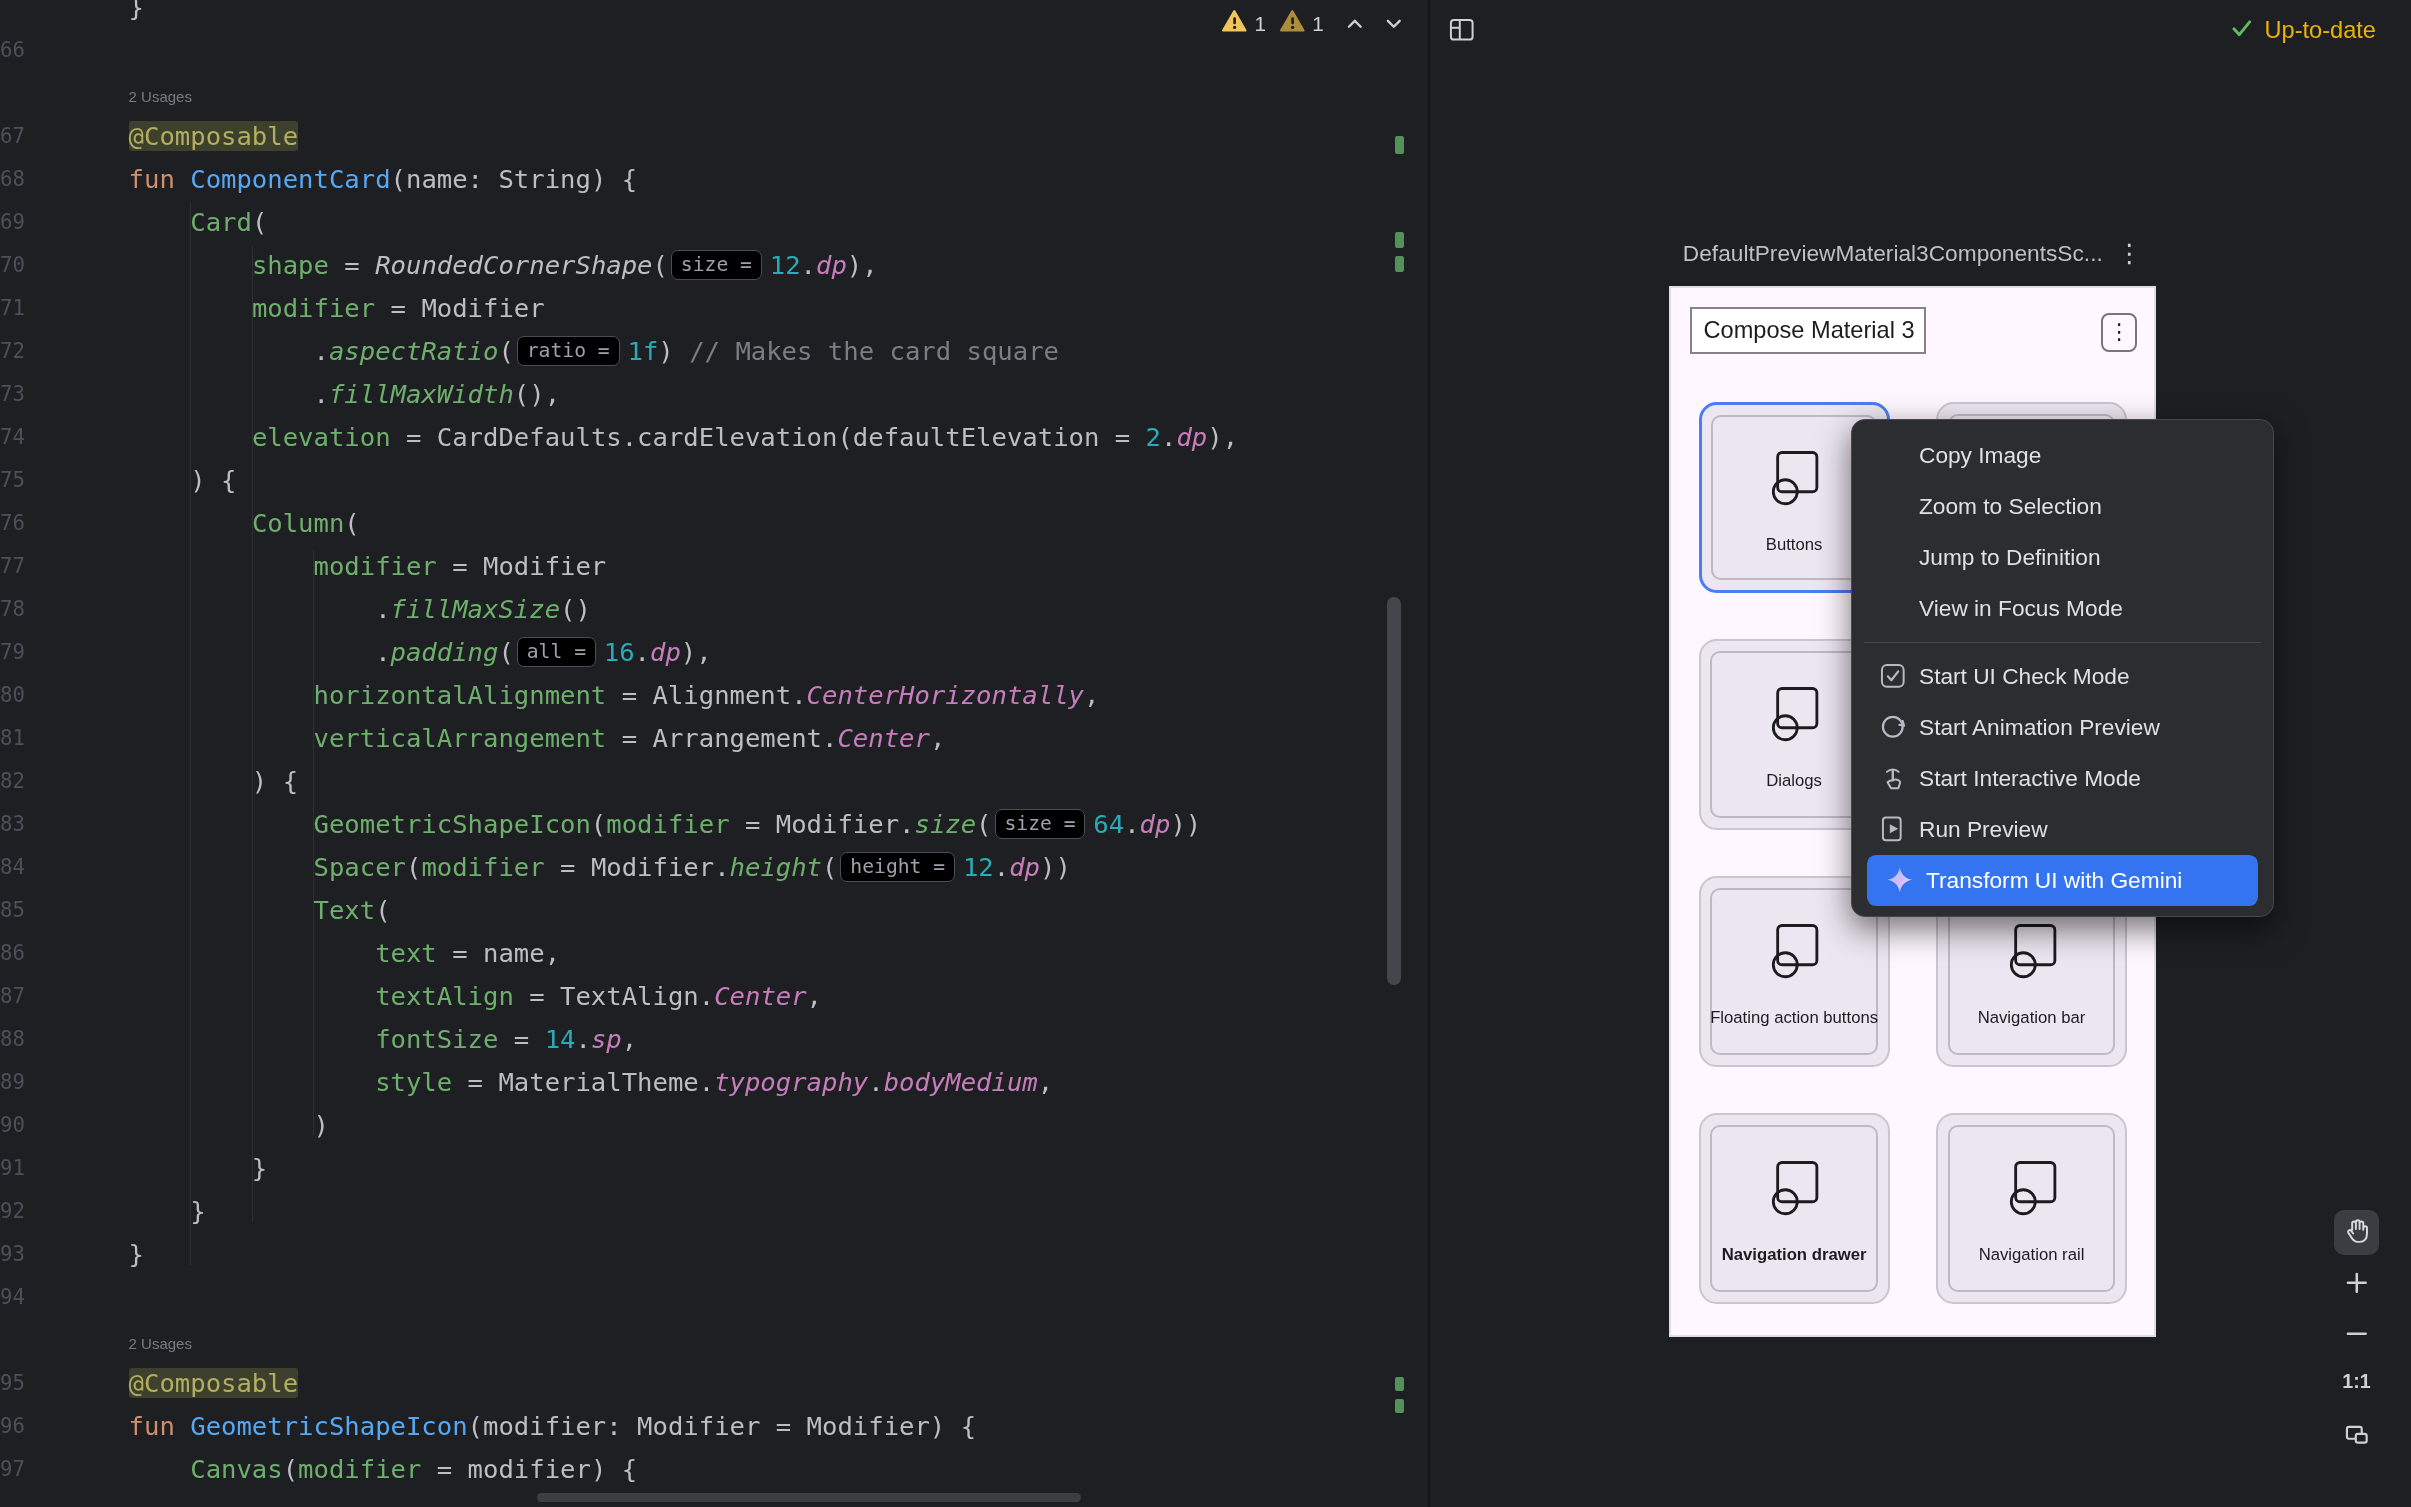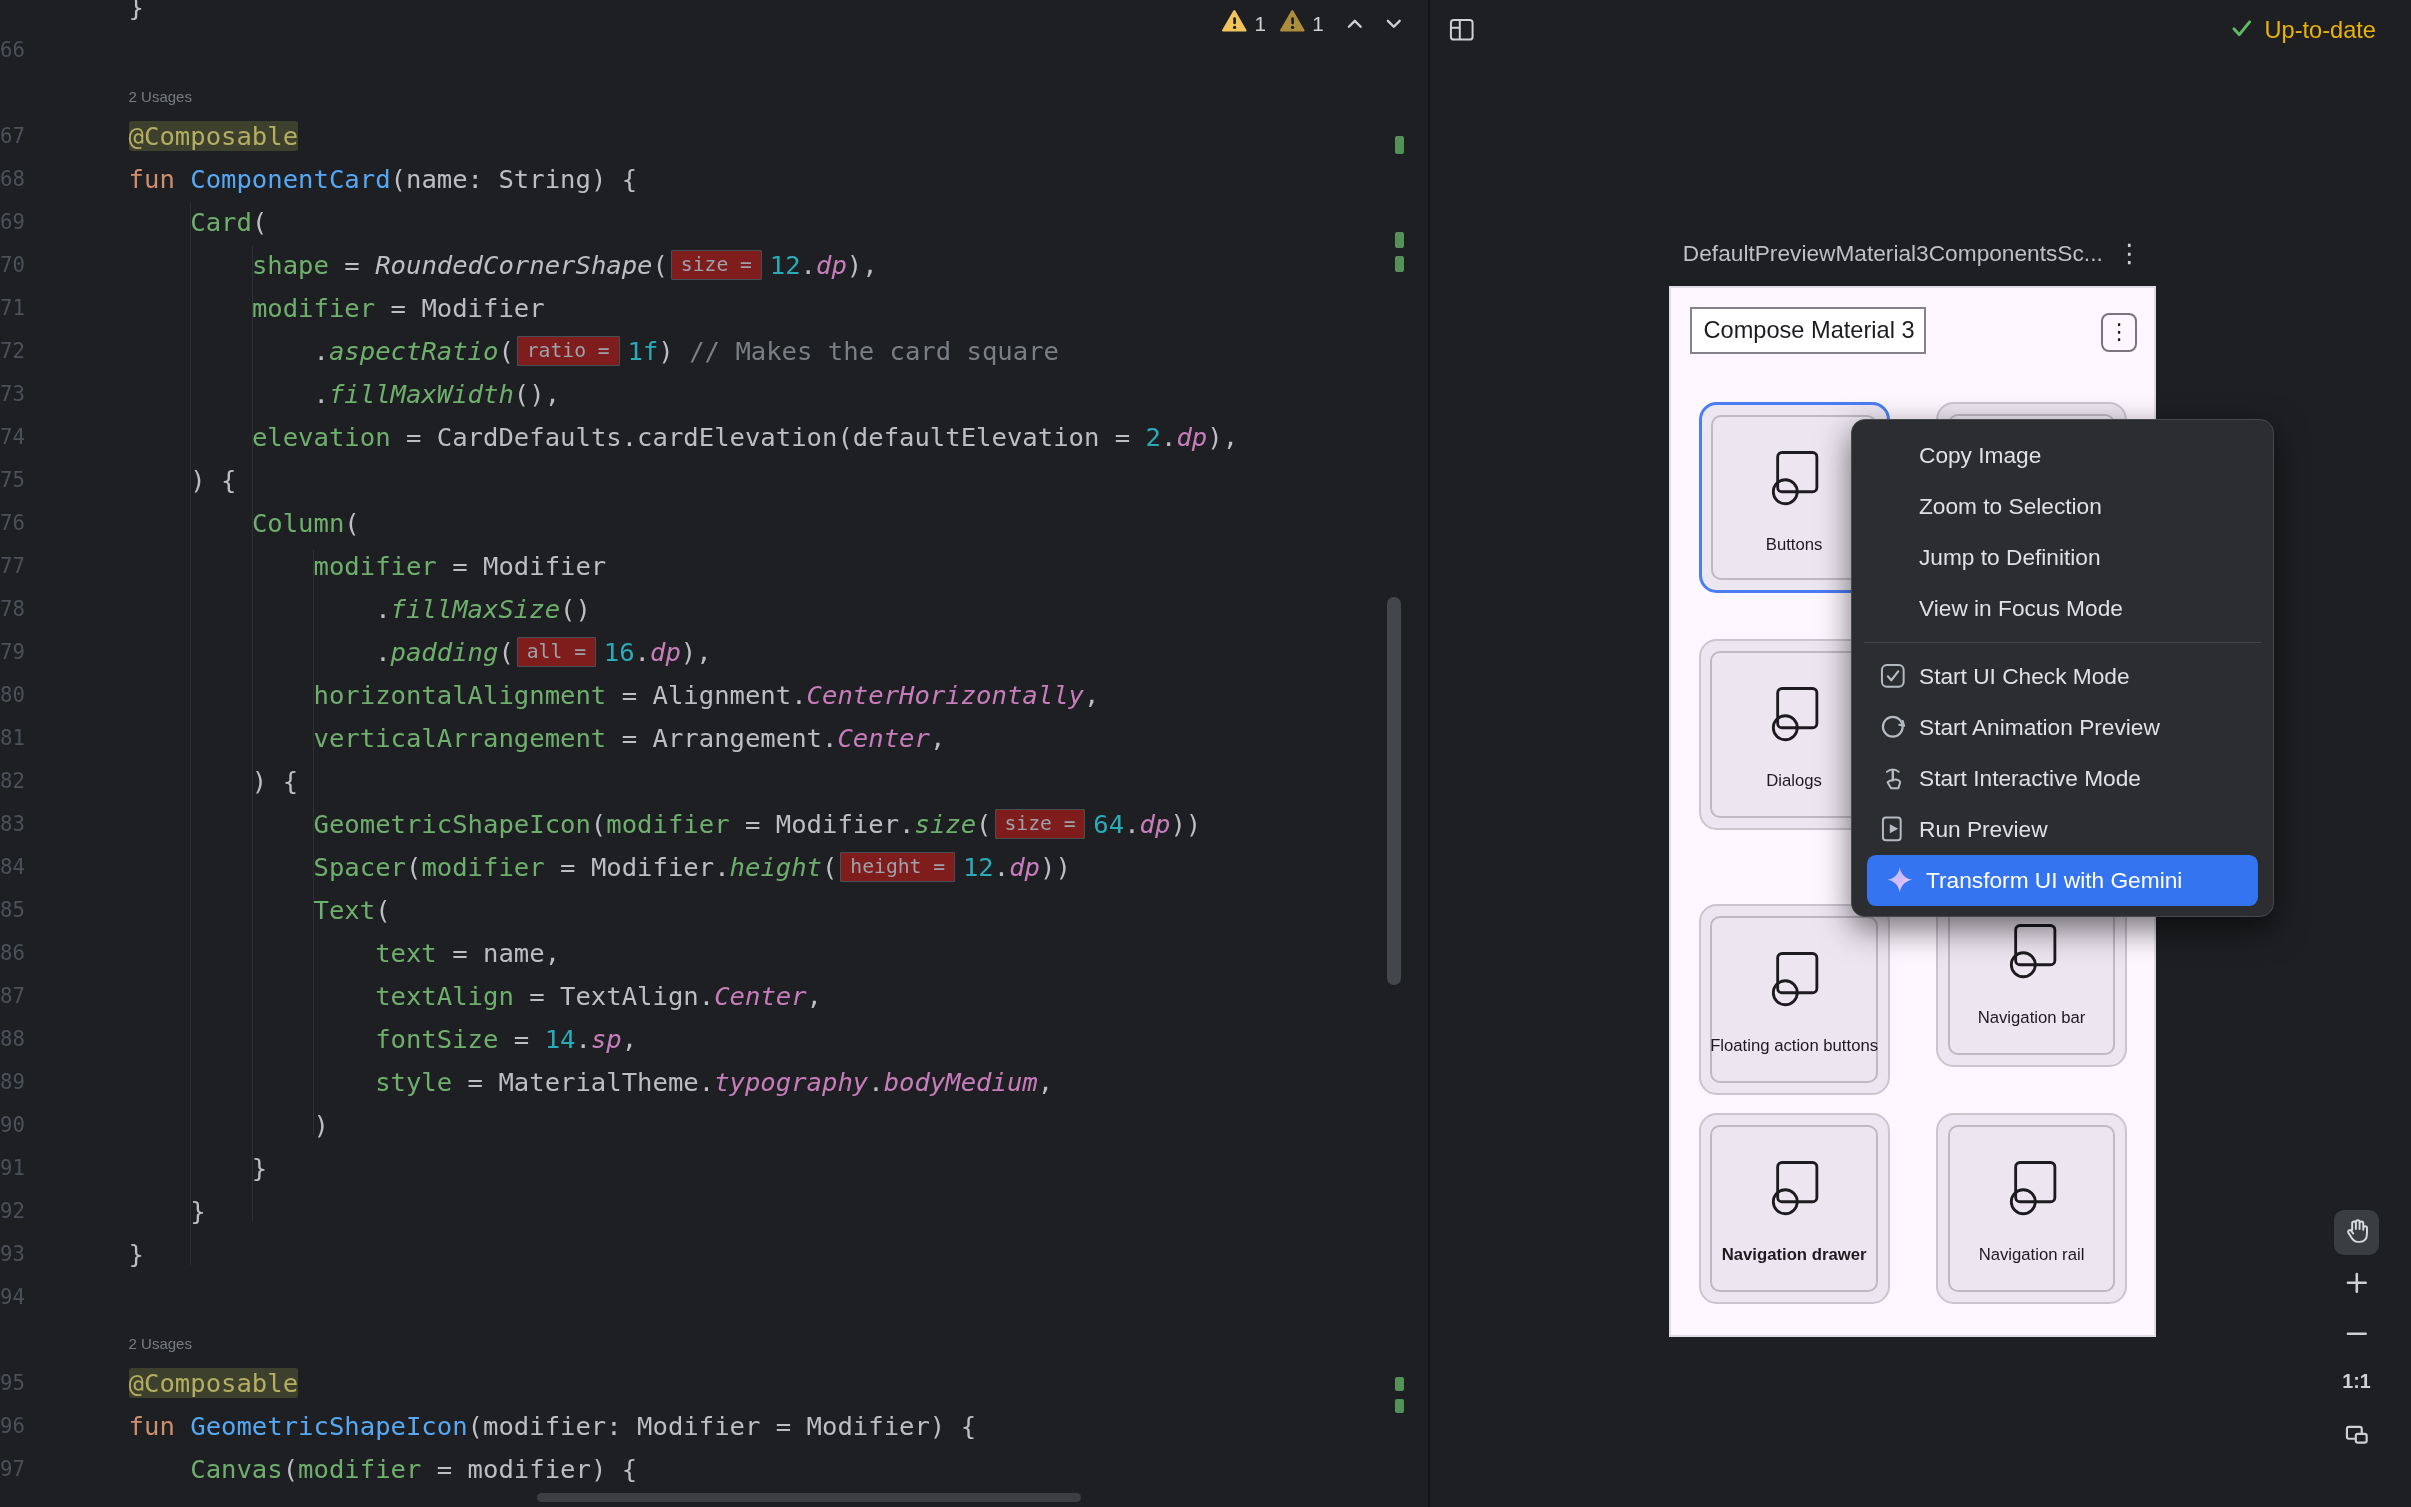--- a/index.html
+++ b/index.html
@@ -12,21 +12,21 @@
   .code-row{height:43px;white-space:pre;font-family:"DejaVu Sans Mono","Liberation Mono",monospace;
             font-size:25.6px;line-height:43px;}
   .gut{display:inline-block;width:101px;text-align:left;color:#4B5059;font-size:20.7px;vertical-align:top;}
   .code{margin-left:27.6px;}
   .hint-text{font-family:"Liberation Sans",sans-serif;font-size:15px;color:#787C82;}
   .tk-d{color:#BCBEC4}.tk-k{color:#CF8E6D}.tk-fd{color:#56A8F5}.tk-cc{color:#6FAF6D}
   .tk-na{color:#6FAF6D}.tk-ext{color:#6FAF6D;font-style:italic}.tk-num{color:#2AACB8}
   .tk-prop{color:#C77DBB;font-style:italic}.tk-com{color:#7A7E85}
   .tk-ann{color:#B3AE60}.tk-hl{background:#3E402E;border-radius:3px;}
   .tk-i{font-style:italic}
-  .tk-pill{display:inline-block;background:#7f1d1d;border:1px solid #4B4E54;border-radius:1px;
+  .tk-pill{display:inline-block;background:#000000;border:1px solid #4B4E54;border-radius:7px;
            color:#9DA2AA;font-size:19.7px;line-height:27.6px;padding:0 8.9px;margin:0 7.9px 0 3px;
            position:relative;top:-3px;vertical-align:baseline;}
   .indent-guide{position:absolute;width:1px;background:#2E3034;}
 
   
   #ed-scroll-thumb{position:absolute;left:1387px;top:597px;width:13.8px;height:388px;background:#4A4D51;border-radius:6.9px;opacity:.85;}
   .vcs-mark{position:absolute;left:1395px;width:8.9px;background:#549159;border-radius:2px;}
   #h-scroll-thumb{position:absolute;left:537px;top:1493px;width:544px;height:8.9px;background:#3C3E42;border-radius:4.9px;}
 
   
@@ -225,21 +225,21 @@
             <div class="tile-label">Dialogs</div>
           </div>
           <div class="tile" style="left: 265px; top: 351px;">
             <div class="tile-inner"></div>
             <div class="tile-icon"><svg width="61" height="61" viewBox="0 0 56 56">
                 <rect x="13" y="6" width="36" height="36" rx="4" fill="none" stroke="#1C1B1F" stroke-width="2.6"></rect>
                 <circle cx="20" cy="42" r="11" fill="none" stroke="#1C1B1F" stroke-width="2.6"></circle>
               </svg></div>
             <div class="tile-label"></div>
           </div>
-          <div class="tile" style="left: 27.6px; top: 588px; margin-top: 28px;">
+          <div class="tile" style="left: 27.6px; top: 588px;">
             <div class="tile-inner"></div>
             <div class="tile-icon"><svg width="61" height="61" viewBox="0 0 56 56">
                 <rect x="13" y="6" width="36" height="36" rx="4" fill="none" stroke="#1C1B1F" stroke-width="2.6"></rect>
                 <circle cx="20" cy="42" r="11" fill="none" stroke="#1C1B1F" stroke-width="2.6"></circle>
               </svg></div>
             <div class="tile-label">Floating action buttons</div>
           </div>
           <div class="tile" style="left: 265px; top: 588px;">
             <div class="tile-inner"></div>
             <div class="tile-icon"><svg width="61" height="61" viewBox="0 0 56 56">

